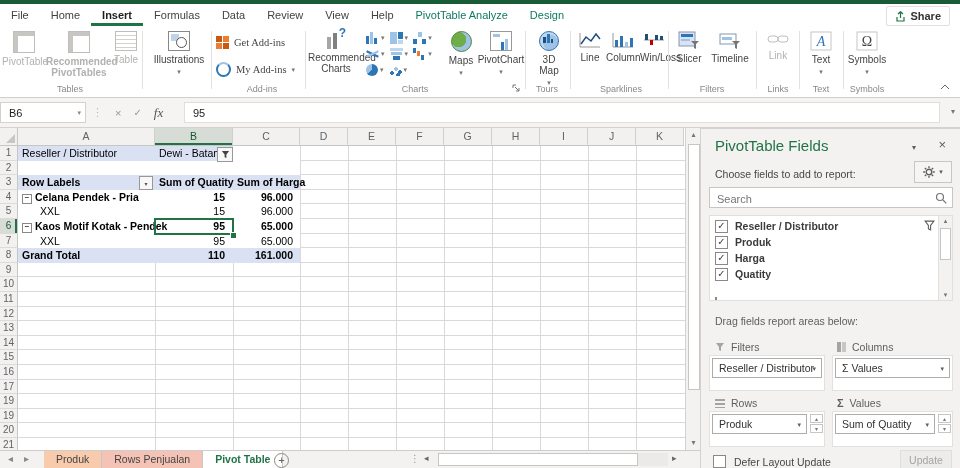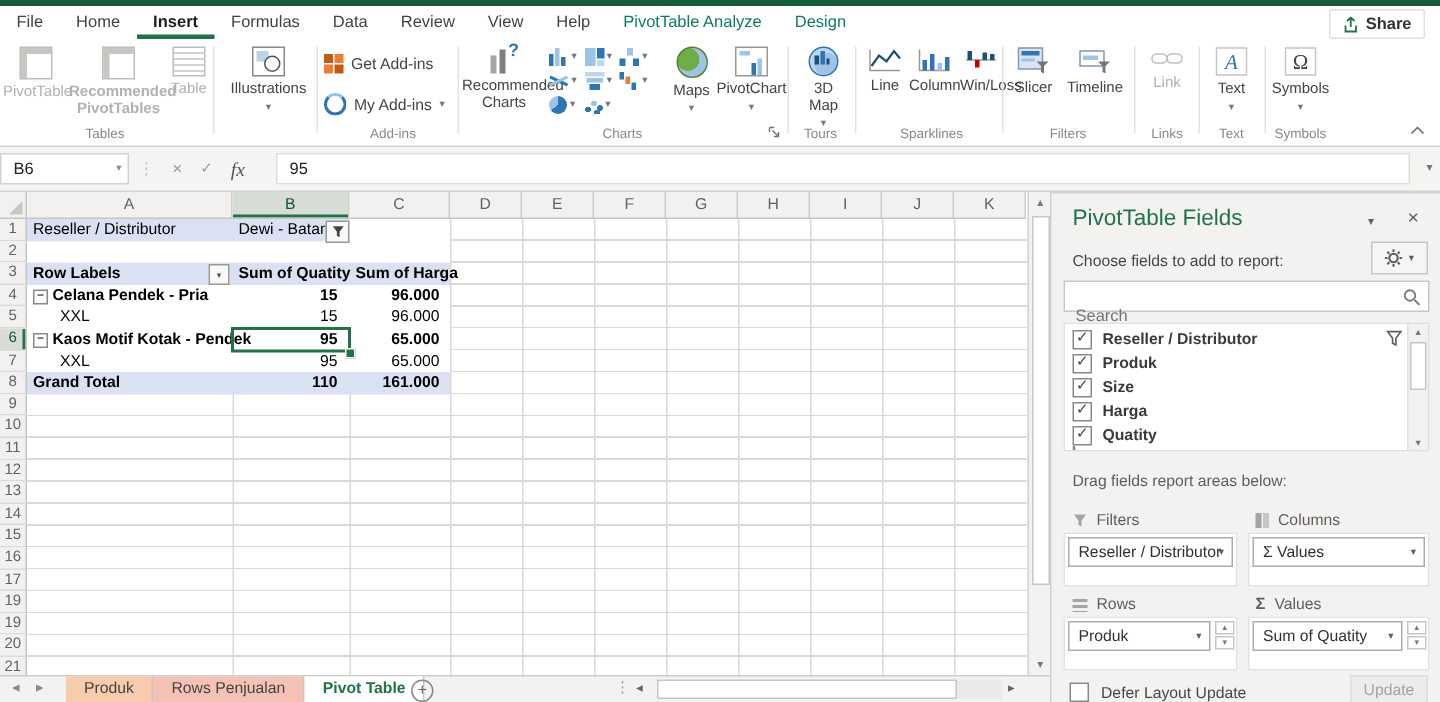--- a/index.html
+++ b/index.html
@@ -20,21 +20,21 @@
 
   
   .ribbon{left:0;top:26px;width:960px;height:71px;background:#fff;border-bottom:1px solid #d1cfcd;}
   .rsep{position:absolute;top:5px;height:58px;width:1px;background:#e4e2e0;}
   .rg-label{position:absolute;top:58px;font-size:9px;color:#8a8886;text-align:center;}
   .rbtn{position:absolute;top:4px;text-align:center;font-size:10px;line-height:11px;color:#444;cursor:pointer;}
   .rbtn .lbl{display:block;}
   .rbtn.dis,.rbtn.dis .lbl{color:#b3b1af;cursor:default;}
   .chev{color:#777;font-size:7px;line-height:8px;}
   .ic{display:block;margin:1px auto 3px;}
-  .srow{position:absolute;left:216px;display:flex;align-items:center;gap:5px;font-size:10.5px;color:#444;cursor:pointer;}
+  .srow{position:absolute;left:216px;display:flex;align-items:center;gap:5px;font-size:10.5px;color:#444;cursor:pointer;font-family:Liberation Serif, serif;}
 
   .ic-pvt{width:20px;height:20px;border:1px solid #c0beba;background-image:linear-gradient(#c8c6c2,#c8c6c2),linear-gradient(#c8c6c2,#c8c6c2);background-size:100% 4px,4px 100%;background-repeat:no-repeat;}
   .ic-table{width:20px;height:18px;border:1px solid #c0beba;background:repeating-linear-gradient(#fff 0 3px,#d4d2ce 3px 4px),repeating-linear-gradient(90deg,rgba(255,255,255,0) 0 5px,#d4d2ce 5px 6px);}
   .ic-illu{width:20px;height:18px;border:1px solid #8a8886;background:#fff;position:relative;}
   .ic-illu::before{content:"";position:absolute;left:2px;top:2px;width:8px;height:7px;background:#bfd3e8;}
   .ic-illu::after{content:"";position:absolute;right:2px;bottom:2px;width:9px;height:9px;border:1.5px solid #555;border-radius:50%;background:#fff;}
   .ic-getadd{width:13px;height:13px;background:
     linear-gradient(#c55a11,#c55a11) 0 0/6px 6px no-repeat,
     linear-gradient(#ed7d31,#ed7d31) 7px 0/6px 6px no-repeat,
     linear-gradient(#ed7d31,#ed7d31) 0 7px/6px 6px no-repeat,
@@ -127,21 +127,21 @@
   .hs-right{position:absolute;left:672px;top:2px;color:#666;font-size:9px;cursor:pointer;}
 
   
   .panel{left:700px;top:128px;width:260px;height:340px;background:#f3f2f1;border-left:1px solid #d4d2d0;border-top:1px solid #d4d2d0;box-sizing:border-box;}
   .p-title{position:absolute;left:14px;top:8px;font-size:15px;color:#217346;}
   .p-dd{position:absolute;right:44px;top:14px;color:#605e5c;font-size:8px;cursor:pointer;}
   .p-close{position:absolute;right:14px;top:8px;color:#605e5c;font-size:13px;cursor:pointer;}
   .p-sub{position:absolute;left:14px;top:39px;font-size:10.5px;color:#494745;}
   .gearbtn{position:absolute;right:8px;top:32px;width:36px;height:20px;border:1px solid #c8c6c4;display:flex;align-items:center;justify-content:center;gap:4px;cursor:pointer;background:#f6f5f4;}
   .searchbox{position:absolute;left:8px;top:58px;width:244px;height:21px;background:#fff;border:1px solid #c8c6c4;box-sizing:border-box;}
-  .searchbox input{border:0;outline:0;width:210px;height:17px;margin:13px 0 0 5px;font-size:11px;font-family:inherit;color:#333;background:transparent;}
+  .searchbox input{border:0;outline:0;width:210px;height:17px;margin:1px 0 0 5px;font-size:11px;font-family:inherit;color:#333;background:transparent;}
   .searchbox .mag{position:absolute;right:5px;top:4px;}
   .fieldlist{position:absolute;left:8px;top:86px;width:244px;height:86px;background:#fff;border:1px solid #e1dfdd;box-sizing:border-box;overflow:hidden;}
   .field-row{height:16px;display:flex;align-items:center;gap:7px;padding-left:5px;cursor:pointer;}
   .field-row:first-child{margin-top:2px;}
   .cb{width:11px;height:11px;border:1px solid #8a8886;background:#fff;font-size:10px;line-height:10px;text-align:center;color:#444;flex:0 0 auto;}
   .cb::after{content:"✓";}
   .cb.empty::after{content:"";}
   .field-label{font-size:10.5px;font-weight:bold;color:#3b3a39;}
   .fl-funnel{position:absolute;right:17px;top:4px;}
   .fl-scroll{position:absolute;right:0;top:0;width:13px;height:84px;background:#f3f2f1;border-left:1px solid #e1dfdd;}
@@ -539,24 +539,20 @@
           <div class="field-row">
           <span class="cb"></span>
           <span class="field-label">Reseller / Distributor</span>
         </div>
           <div class="field-row">
           <span class="cb"></span>
           <span class="field-label">Produk</span>
         </div>
           <div class="field-row">
           <span class="cb"></span>
-          <span class="field-label">Size</span>
-        </div>
-          <div class="field-row">
-          <span class="cb"></span>
           <span class="field-label">Harga</span>
         </div>
           <div class="field-row">
           <span class="cb"></span>
           <span class="field-label">Quatity</span>
         </div>
         </div>
       <svg class="fl-funnel" width="11" height="11" viewBox="0 0 10 10">
           <path d="M1 1 H9 L6 5 V9 L4 8 V5 Z" fill="none" stroke="#605e5c"></path>
         </svg>

